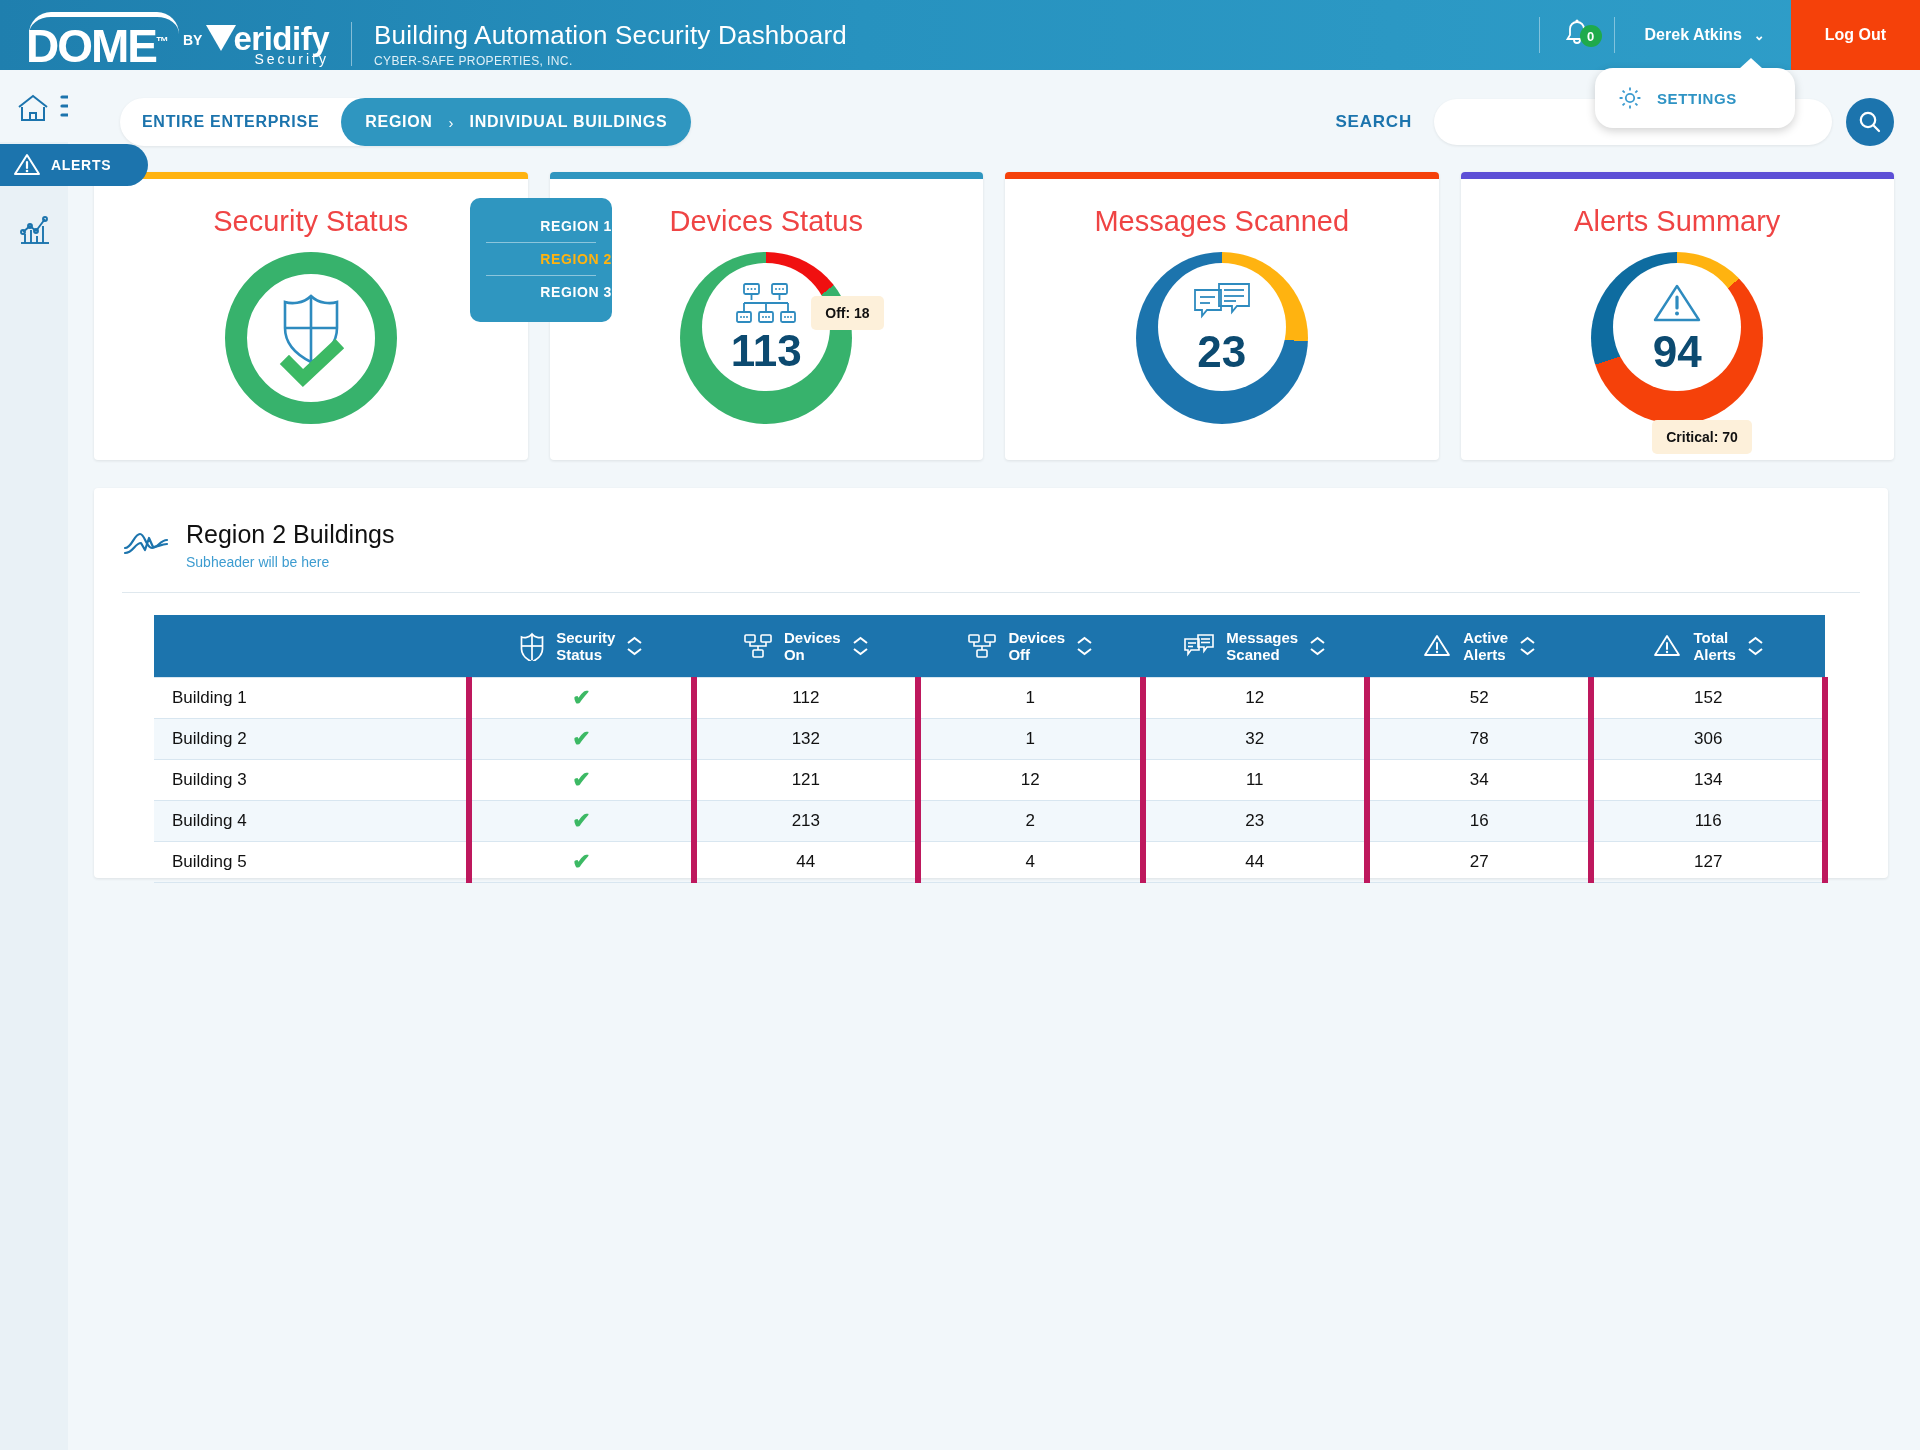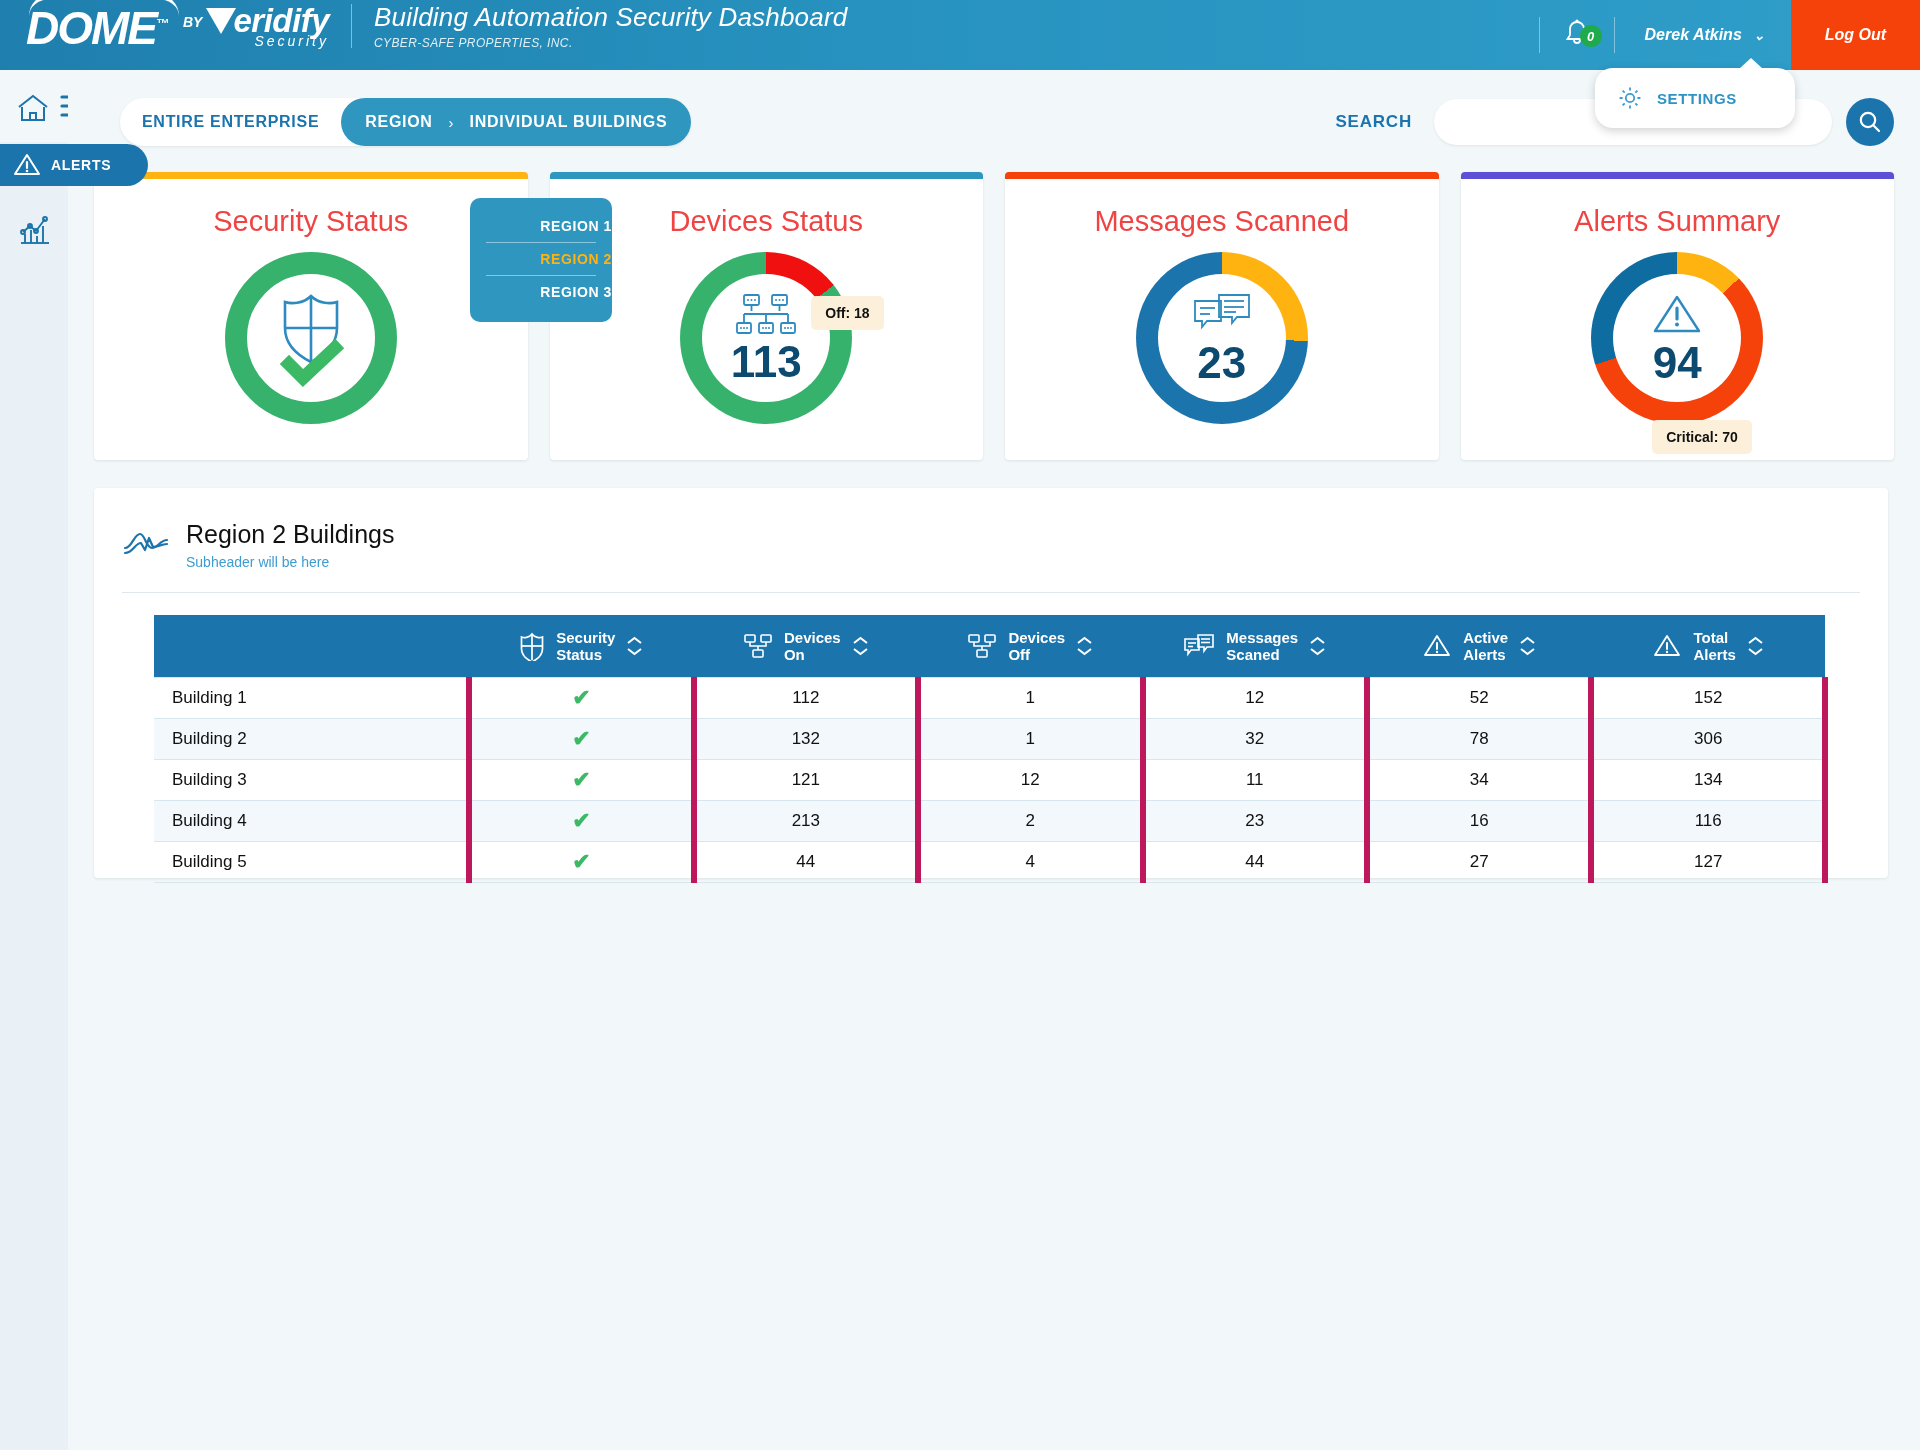--- a/index.html
+++ b/index.html
@@ -7,21 +7,21 @@
     width: 1920px; height: 1450px;
     font-family: "Liberation Sans", sans-serif;
     background: #ffffff;
     overflow: hidden;
   }
 
   
   .topbar {
     position: absolute; left: 0; top: 0; width: 1920px; height: 70px;
     background: linear-gradient(to right, #1f7fae 0%, #2792bf 45%, #2f9ec9 100%);
-    display: flex; align-items: flex-start; font-style: italic;
+    display: flex; align-items: flex-end;
   }
   .logo-zone { display: flex; align-items: center; padding-left: 26px; }
   .dome-logo {
     position: relative; font-size: 46px; font-weight: bold; color: #fff;
     letter-spacing: -2px; font-family: "Liberation Sans", sans-serif;
     line-height: 48px;
   }
   .dome-arc {
     position: absolute; left: 3px; top: -6px; width: 150px; height: 22px;
     border-top: 5px solid #fff; border-radius: 80px 80px 0 0;
@@ -137,21 +137,21 @@
   .cards { position: absolute; left: 4px; top: 102px; width: 1844px; display: flex; gap: 22px; padding: 0 22px; }
   .card {
     flex: 1; background: #fff; border-radius: 4px; height: 288px;
     box-shadow: 0 1px 3px rgba(0,0,0,.09); position: relative; overflow: visible;
   }
   .card-bar { height: 7px; border-radius: 4px 4px 0 0; }
   .card-title { text-align: center; font-size: 29px; color: #ef4444; margin-top: 26px; font-weight: 400; }
   .donut-wrap { position: relative; width: 172px; height: 172px; margin: 14px auto 0; }
   .donut { width: 172px; height: 172px; border-radius: 50%; }
   .donut-hole {
-    position: absolute; left: 22px; top: 22px; width: 128px; height: 128px;
+    position: absolute; left: 22px; top: 11px; width: 128px; height: 128px;
     background: #fff; border-radius: 50%; display: flex; flex-direction: column;
     align-items: center; justify-content: center;
   }
   .donut-num { font-size: 44px; font-weight: bold; color: #0c4a70; line-height: 1; margin-top: 2px; }
   .ring-plain { width: 172px; height: 172px; border-radius: 50%; border: 22px solid #37b26c; display:flex; align-items:center; justify-content:center;}
   .tooltip {
     position: absolute; background: #fdf0da; color: #111; font-size: 14px;
     font-weight: bold; padding: 9px 14px; border-radius: 5px; white-space: nowrap; z-index: 20;
   }
 

